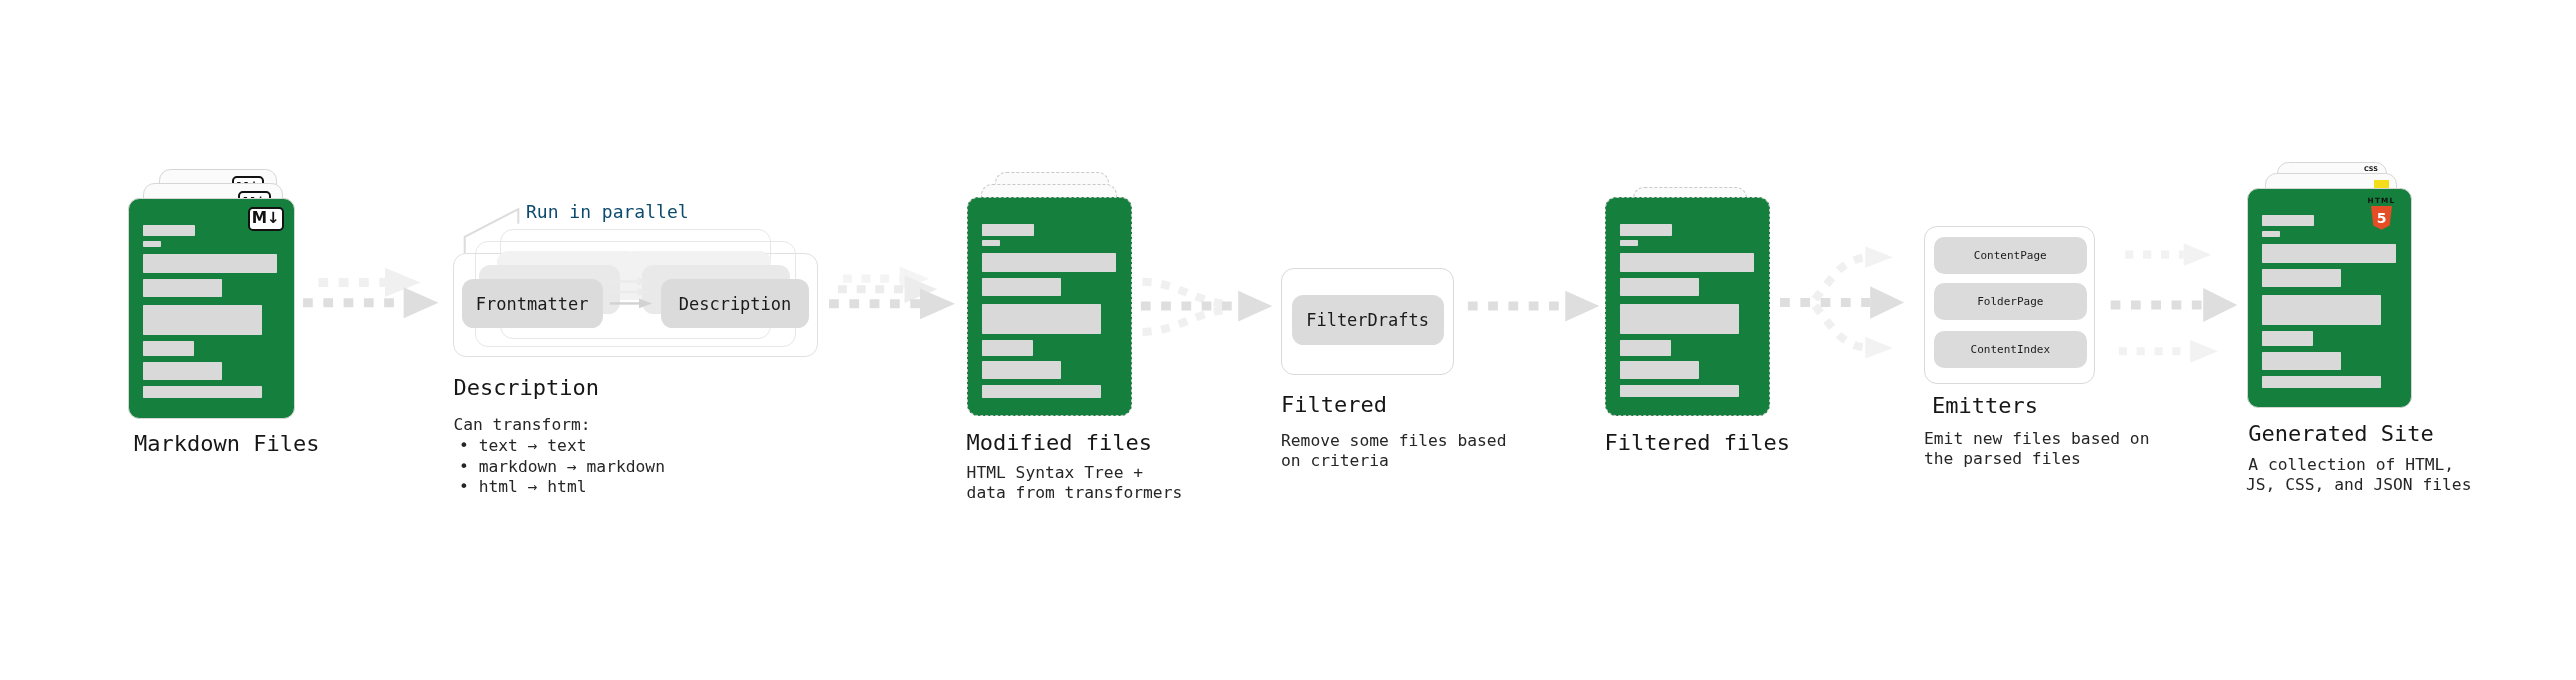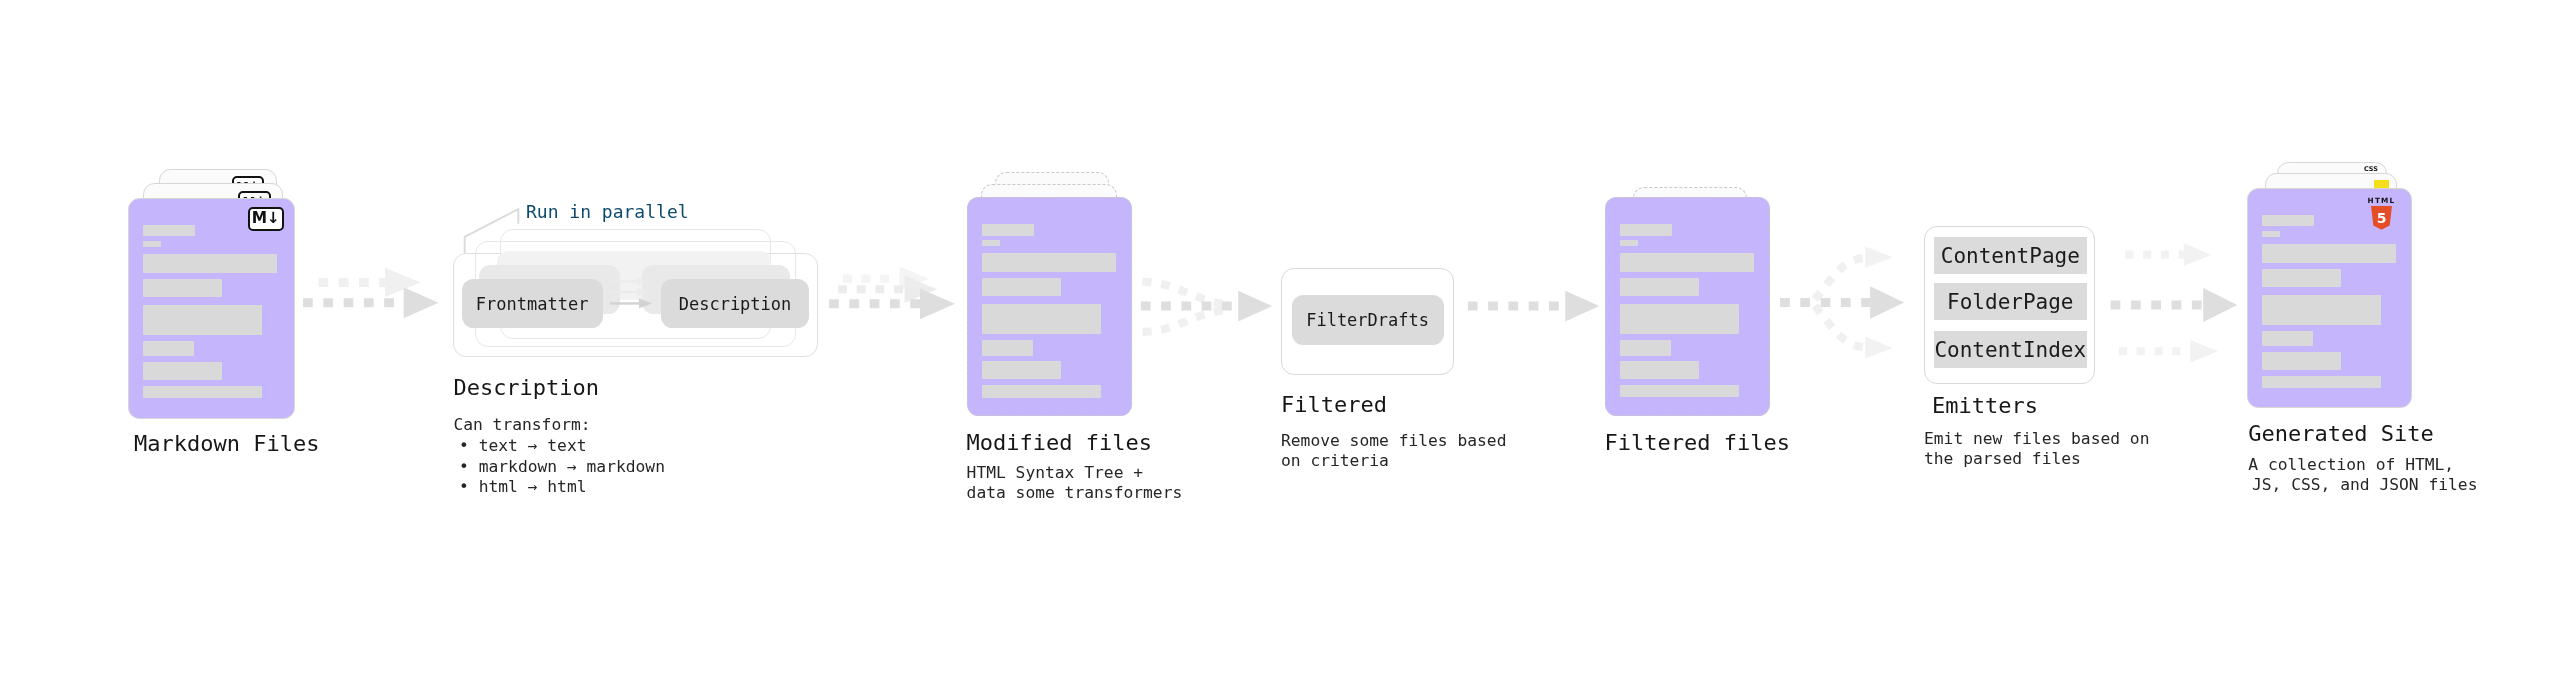--- a/index.html
+++ b/index.html
@@ -1,21 +1,21 @@
 <!DOCTYPE html>
 <html style="font-size:13px"><head>
 <meta charset="utf-8">
 <style>
   html,body{margin:0;padding:0;background:#fff;}
   .canvas{position:relative;width:2576px;height:681px;background:#fff;overflow:hidden;
           font-family:"DejaVu Sans Mono", monospace;}
   .abs{position:absolute;}
 
   
-  .doc{position:absolute;background:#c4b5fd;border:1.6px solid #d6d6d6;border-radius:11.4px;box-sizing:border-box;}
+  .doc{position:absolute;background:#15803d;border:1.6px solid #d6d6d6;border-radius:11.4px;box-sizing:border-box;}
   .doc.dashed{border:1.6px dashed #c9c9c9;}
   .doc.back{background:#fbfbfb;}
 
   .bars{position:absolute;left:0;top:0;right:0;bottom:0;}
   .bars i{position:absolute;left:14.6px;background:#d9d9d9;border-radius:0.8px;}
   .bars i:nth-child(1){top:26px;width:52px;height:11.4px}
   .bars i:nth-child(2){top:42px;width:18px;height:5.7px}
   .bars i:nth-child(3){top:55px;width:134px;height:18.7px}
   .bars i:nth-child(4){top:80px;width:79px;height:18px}
   .bars i:nth-child(5){top:106px;width:119px;height:30px}
@@ -33,21 +33,21 @@
   
   .frame{position:absolute;border:1.6px solid #e7e7e7;border-radius:13px;box-sizing:border-box;background:transparent;}
   .frame.front{border-color:#e0e0e0;}
   .frame.solidbg{background:#fff;border-color:#d9d9d9;}
 
   
   .pill{position:absolute;background:#dbdbdb;border-radius:11.4px;color:#1b1b1b;
         font-size:17px;display:flex;align-items:center;justify-content:center;white-space:nowrap;}
   .pill.ghost1{background:#e9e9e9;}
   .pill.ghost2{background:#f2f2f2;}
-  .pill.em{border-radius:0;font-size:21px;text-align:center;}
+  .pill.em{border-radius:10px;font-size:11px;text-align:center;}
 
   .stage-title{position:absolute;font-size:22px;color:#161616;white-space:nowrap;}
   .stage-desc{position:absolute;font-size:16.3px;line-height:20.3px;color:#262626;white-space:nowrap;}
   .note{position:absolute;font-size:18px;color:#0c4a6e;white-space:nowrap;}
 
   
   .css-badge{position:absolute;top:2.4px;right:8.1px;font-size:6.5px;font-weight:700;color:#111;
              font-family:"DejaVu Sans", sans-serif;line-height:1;padding-bottom:1.6px;
              border-bottom:2.4px solid #2760e6;}
   .js-badge{position:absolute;top:5.7px;right:7.3px;width:15.4px;height:9px;background:#f5de19;}
@@ -147,21 +147,21 @@
           <i></i>
           <i></i>
           <i></i>
           <i></i>
           <i></i>
           <i></i>
       </div>
     </div>
     <div class="stage-title" style="left:1.6px;top:261px;">Modified files</div>
     <div class="stage-desc" style="left:1.6px;top:294px;">HTML Syntax Tree +</div>
-    <div class="stage-desc" style="left:1.6px;top:314px;">data some transformers</div>
+    <div class="stage-desc" style="left:1.6px;top:314px;">data from transformers</div>
   </div>
 
   <svg class="abs" style="left:1136px;top:272px;" width="146" height="73" viewBox="0 0 180 90">
     <path d="M 8,12 C 55,14 70,36 115,40" fill="none" stroke="#f0f0f0" stroke-width="10" stroke-dasharray="11 12"></path>
     <path d="M 8,74 C 55,72 70,50 115,46" fill="none" stroke="#f0f0f0" stroke-width="10" stroke-dasharray="11 12"></path>
     <line x1="6" y1="42" x2="126" y2="42" stroke="#dedede" stroke-width="11" stroke-dasharray="12 13"></line>
     <polygon points="126,23 168,42 126,61" fill="#dedede"></polygon>
   </svg>
 
   <div class="abs" style="left:1281px;top:252px;width:219px;height:211px;margin-top:16px;">
@@ -240,17 +240,17 @@
           <i></i>
           <i></i>
           <i></i>
           <i></i>
           <i></i>
           <i></i>
       </div>
     </div>
     <div class="stage-title" style="left:3.3px;top:262px;">Generated Site</div>
     <div class="stage-desc" style="left:3.3px;top:296px;">A collection of HTML,</div>
-    <div class="stage-desc" style="left:7px;top:316px;">JS, CSS, and JSON files</div>
+    <div class="stage-desc" style="left:1px;top:316px;">JS, CSS, and JSON files</div>
   </div>
 
 </div>
 
 
 </body></html>

